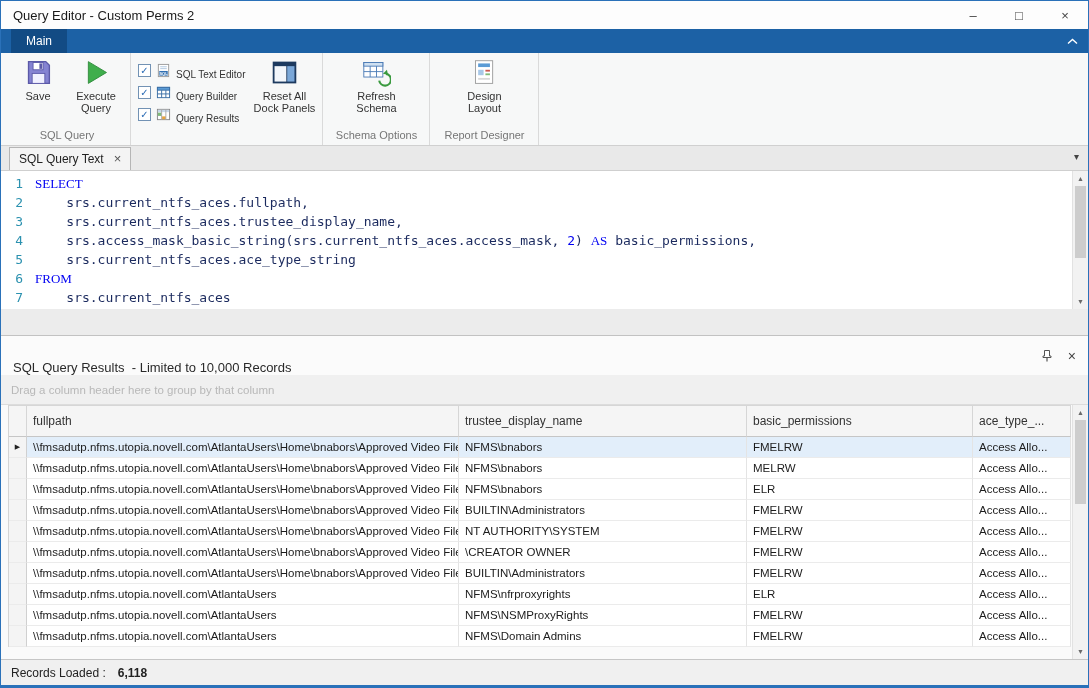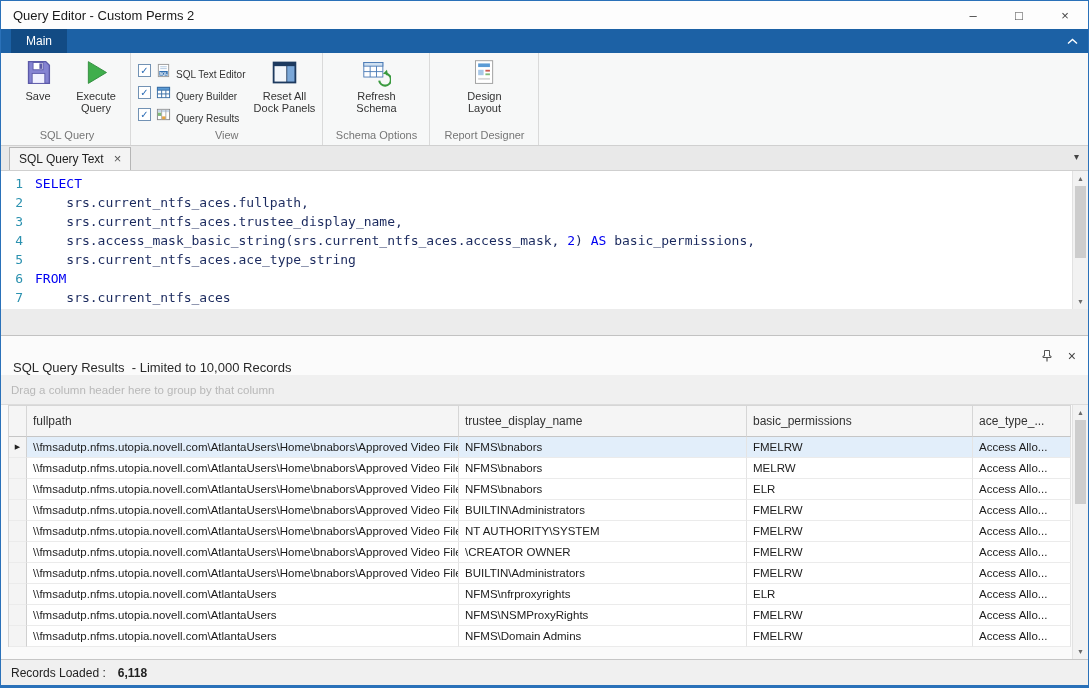--- a/index.html
+++ b/index.html
@@ -37,21 +37,21 @@
   .doctabs { flex: 0 0 25px; background: #e9e9e9; display: flex; align-items: flex-end; padding-left: 8px; position: relative; border-bottom: 1px solid #cfcfcf; }
   .doctab { height: 23px; background: #f4f4f4; border: 1px solid #b5b5b5; border-bottom: none; display: flex; align-items: center; gap: 10px; padding: 0 9px; font-size: 12px; color: #222; }
   .doctab .tab-close { font-size: 13px; color: #555; line-height: 12px; }
   .doctab-dropdown { position: absolute; right: 9px; top: 5px; font-size: 10px; color: #444; }
 
   
   .editor { flex: 0 0 138px; background: #fff; display: flex; position: relative; overflow: hidden; }
   .gutter { width: 30px; padding: 3px 8px 0 0; text-align: right; font-family: "DejaVu Sans Mono", monospace; font-size: 13px; line-height: 19px; color: #2b91af; }
   .codearea { flex: 1; padding: 3px 0 0 4px; font-family: "DejaVu Sans Mono", monospace; font-size: 13px; line-height: 19px; overflow: hidden; margin-right: 16px; }
   .code-line { white-space: pre; }
-  .t-kw { color: #0000f2; }
+  .t-kw { color: #0000f2; font-family: Liberation Serif, serif; }
   .t-id { color: #1b2a5e; }
   .t-num { color: #0000f2; }
 
   
   .vscroll { position: absolute; top: 0; right: 0; bottom: 0; width: 16px; background: #f2f2f2; border-left: 1px solid #e2e2e2; display: flex; flex-direction: column; }
   .varrow { flex: 0 0 15px; display: flex; align-items: center; justify-content: center; font-size: 7px; color: #6a6a6a; }
   .vtrack { flex: 1; position: relative; }
   .vthumb { position: absolute; left: 2px; right: 2px; top: 0; background: #cdcdcd; }
 
   
@@ -169,21 +169,20 @@
         </div>
         <div class="bigbtn" style="width:66px">
           <svg viewBox="0 0 32 32">
             <rect x="3" y="4" width="26" height="24" fill="#1d3a5f"></rect>
             <rect x="5" y="9" width="13" height="17" fill="#f2f6fb"></rect>
             <rect x="19" y="9" width="8" height="17" fill="#7aa7d8"></rect>
           </svg>
           <span>Reset All Dock Panels</span>
         </div>
       </div>
-      <div class="rgroup-label">View</div>
     </div>
 
     <div class="rgroup">
       <div class="rgroup-content" style="justify-content:center; width:106px;">
         <div class="bigbtn" style="width:62px">
           <svg viewBox="0 0 32 32">
             <rect x="2" y="5" width="21" height="16" fill="#fff" stroke="#4a7ab5"></rect>
             <rect x="2" y="5" width="21" height="4" fill="#cfe0f1" stroke="#4a7ab5"></rect>
             <line x1="9" y1="9" x2="9" y2="21" stroke="#4a7ab5"></line>
             <line x1="16" y1="9" x2="16" y2="21" stroke="#4a7ab5"></line>

